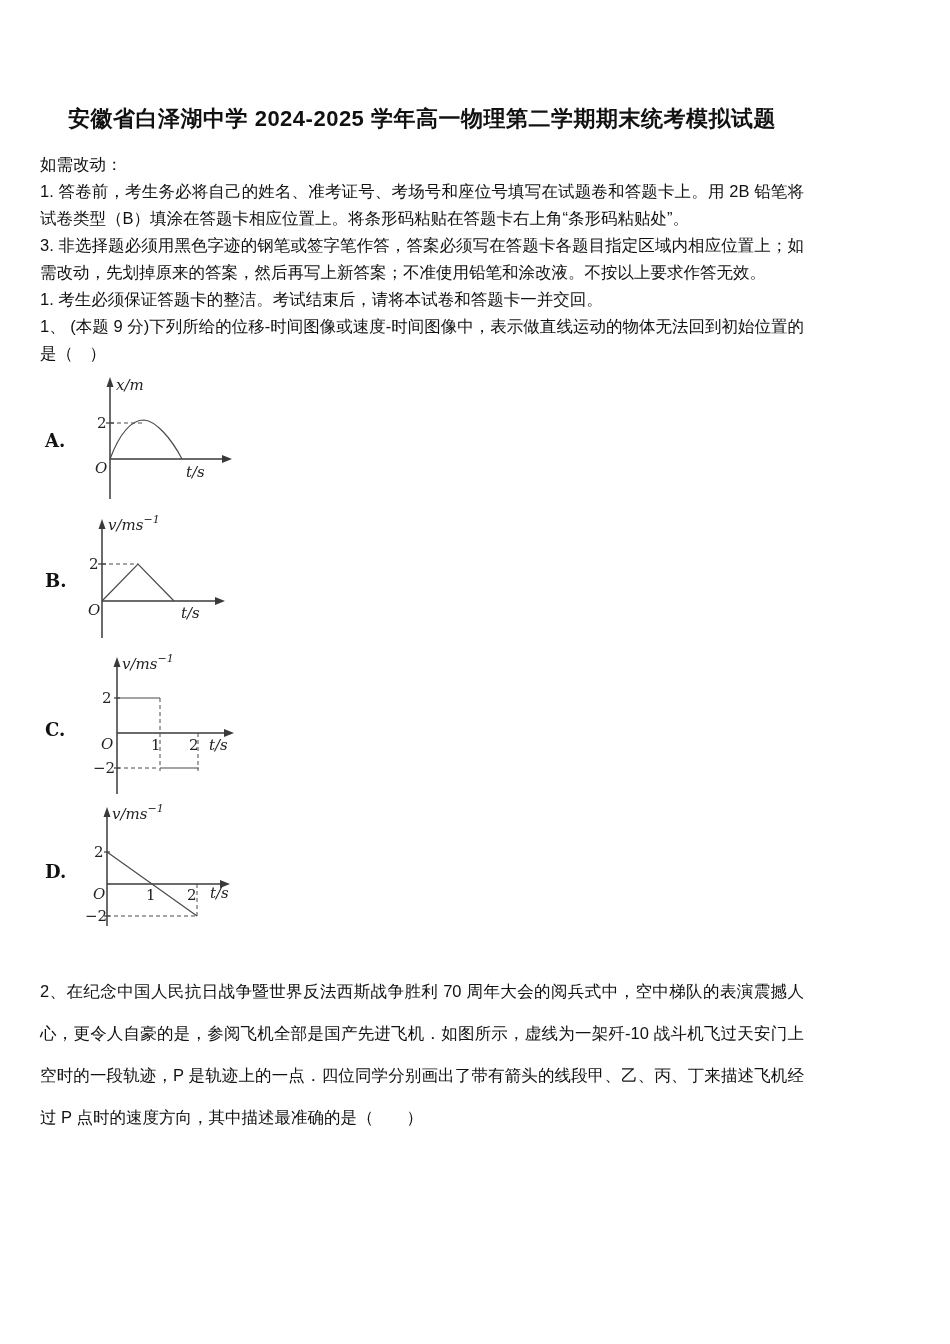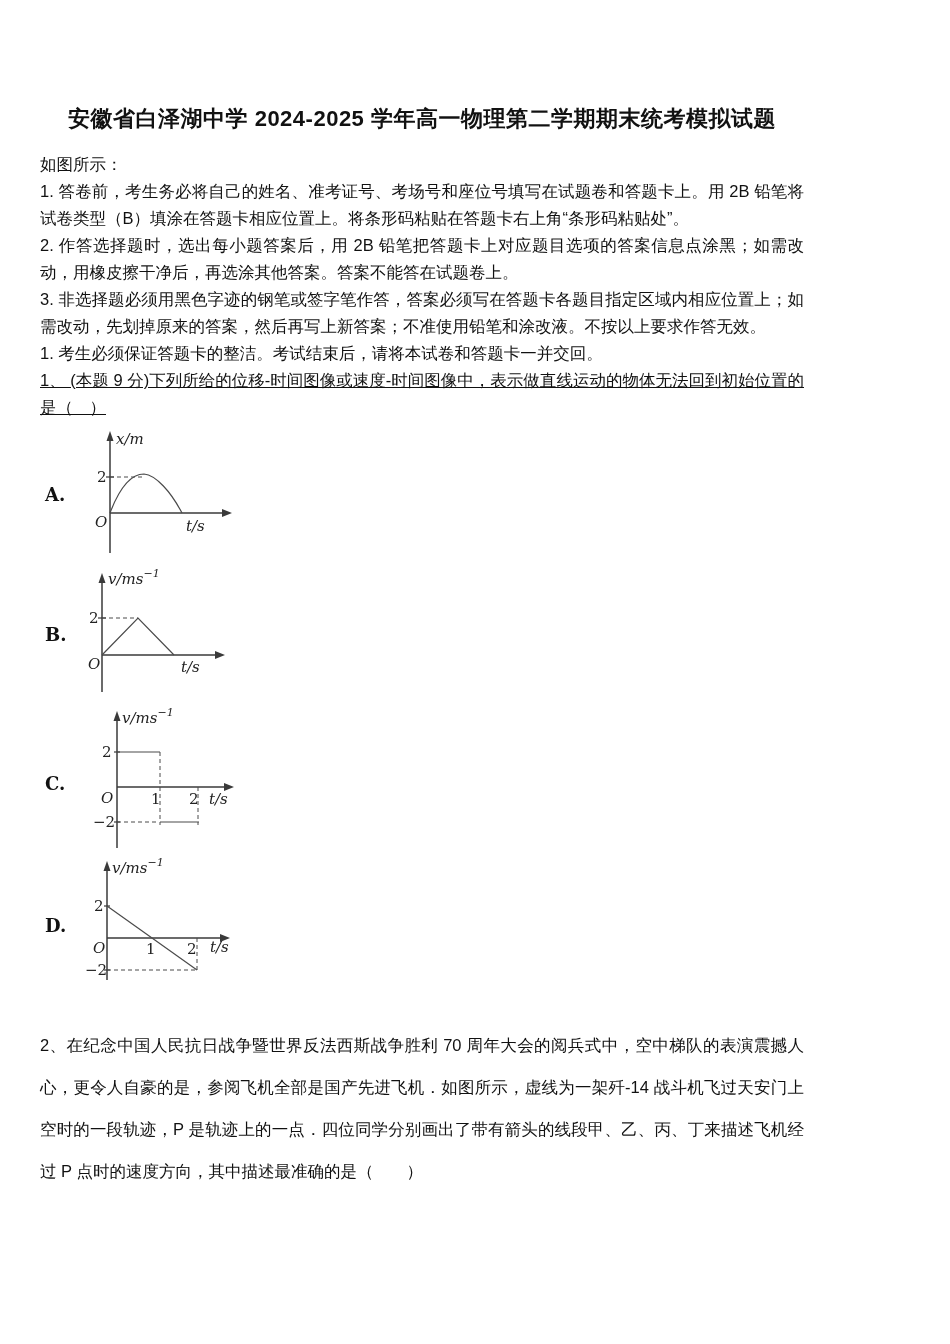--- a/index.html
+++ b/index.html
@@ -21,21 +21,21 @@
     font-weight: 700;
     letter-spacing: 0.5px;
   }
   .body-text {
     font-size: 16.5px;
     line-height: 27px;
     text-align: justify;
   }
   .body-text p { margin: 0; }
   .section-header { margin-top: 9px !important; }
-  .q1-text { margin-top: 0 !important; text-decoration: underline; }
+  .q1-text { margin-top: 0 !important; }
   .graphs { margin-top: 7px; }
   .graph-row {
     display: flex;
     align-items: center;
   }
   .opt-label {
     width: 34px;
     margin-left: 5px;
     flex: 0 0 34px;
     font-family: "DejaVu Serif", "Liberation Serif", serif;
@@ -62,23 +62,22 @@
   .sup    { font-size: 11px; }
 </style>
 </head>
 <body>
 
 <div class="page">
 
   <h1 class="title">安徽省白泽湖中学 2024-2025 学年高一物理第二学期期末统考模拟试题</h1>
 
   <div class="body-text">
-    <p>如图所示：</p>
+    <p>如需改动：</p>
     <p>1. 答卷前，考生务必将自己的姓名、准考证号、考场号和座位号填写在试题卷和答题卡上。用 2B 铅笔将试卷类型（B）填涂在答题卡相应位置上。将条形码粘贴在答题卡右上角“条形码粘贴处”。</p>
-    <p>2. 作答选择题时，选出每小题答案后，用 2B 铅笔把答题卡上对应题目选项的答案信息点涂黑；如需改动，用橡皮擦干净后，再选涂其他答案。答案不能答在试题卷上。</p>
     <p>3. 非选择题必须用黑色字迹的钢笔或签字笔作答，答案必须写在答题卡各题目指定区域内相应位置上；如需改动，先划掉原来的答案，然后再写上新答案；不准使用铅笔和涂改液。不按以上要求作答无效。</p>
     <p>1. 考生必须保证答题卡的整洁。考试结束后，请将本试卷和答题卡一并交回。</p>
     <p class="q1-text">1、 (本题 9 分)下列所给的位移-时间图像或速度-时间图像中，表示做直线运动的物体无法回到初始位置的是（　）</p>
   </div>
 
   <div class="graphs">
 
     <div class="graph-row row-a">
       <span class="opt-label">A.</span>
       <svg width="170" height="132" viewBox="0 0 170 132">
@@ -169,16 +168,16 @@
         <text class="gtxt" x="61" y="96">1</text>
         <text class="gtxt" x="102" y="96">2</text>
         <text class="gtxt ital" x="27" y="15"><tspan>v/ms</tspan><tspan class="sup" dy="-7">−1</tspan></text>
         <text class="gtxt ital" x="125" y="94">t/s</text>
       </svg>
     </div>
 
   </div>
 
   <div class="body-text">
-    <p class="q2-text">2、在纪念中国人民抗日战争暨世界反法西斯战争胜利 70 周年大会的阅兵式中，空中梯队的表演震撼人心，更令人自豪的是，参阅飞机全部是国产先进飞机．如图所示，虚线为一架歼-14 战斗机飞过天安门上空时的一段轨迹，P 是轨迹上的一点．四位同学分别画出了带有箭头的线段甲、乙、丙、丁来描述飞机经过 P 点时的速度方向，其中描述最准确的是（　　）</p>
+    <p class="q2-text">2、在纪念中国人民抗日战争暨世界反法西斯战争胜利 70 周年大会的阅兵式中，空中梯队的表演震撼人心，更令人自豪的是，参阅飞机全部是国产先进飞机．如图所示，虚线为一架歼-10 战斗机飞过天安门上空时的一段轨迹，P 是轨迹上的一点．四位同学分别画出了带有箭头的线段甲、乙、丙、丁来描述飞机经过 P 点时的速度方向，其中描述最准确的是（　　）</p>
   </div>
 
 </div>
 
 </body></html>

